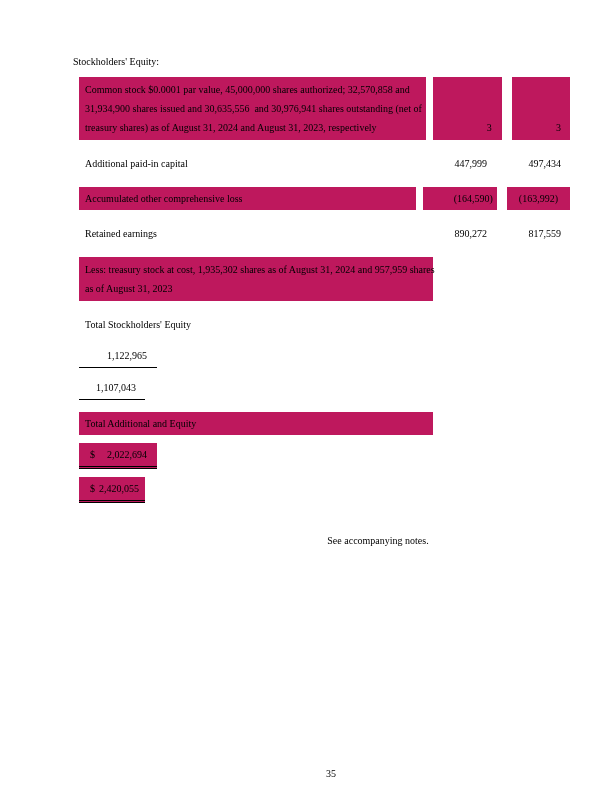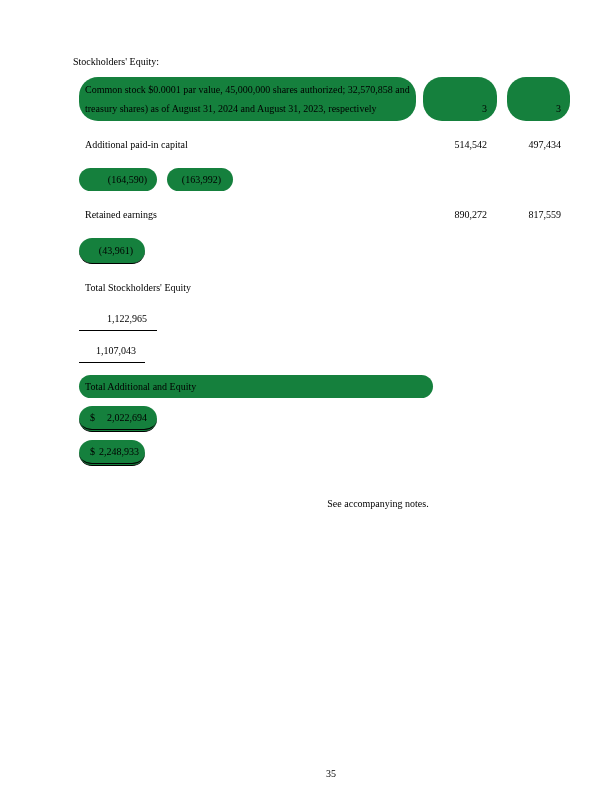--- a/index.html
+++ b/index.html
@@ -20,23 +20,23 @@
   .row .line { line-height: 15px; white-space: pre; }
   .row.multi > .lbl, .row.multi > .cell { padding-top: 1px; padding-bottom: 1px; }
   .cell {
     display: flex; align-items: flex-end;
     line-height: 15px;
   }
   .cell .v { margin-left: auto; white-space: pre; }
   .cell .d { padding-left: 7px; }
   .c1 { width: 78px; margin-right: 6px; padding-right: 6px; }
   .c2 { width: 66px; padding-right: 5px; }
-  .c1.neg { padding-right: 6px; }
+  .c1.neg { padding-right: 0; }
   .c2.neg { padding-right: 8px; }
-  .row.shaded > .lbl, .row.shaded > .cell { background: #15803d; border-radius: 19px; }
+  .row.shaded > .lbl, .row.shaded > .cell { background: #be185d; }
   .row.u > .cell { border-bottom: 1px solid #000; }
   .row.uu > .cell { border-bottom: 3px double #000; }
   .row.mt { margin-top: 2px; flex-direction: column; }
   .notes-line { width: 614px; text-align: center; margin-top: 26px; line-height: 15px; }
   .page-number {
     position: absolute; bottom: 24px; left: 12px;
     width: 614px; text-align: center; line-height: 12px;
   }
 </style>
 </head>
@@ -44,43 +44,47 @@
 
 <div class="content">
 
   <div class="heading">Stockholders' Equity:</div>
 
   <div class="fin-table">
 
     <div class="row shaded multi">
       <div class="lbl">
         <div class="line">Common stock $0.0001 par value, 45,000,000 shares authorized; 32,570,858 and</div>
+        <div class="line">31,934,900 shares issued and 30,635,556  and 30,976,941 shares outstanding (net of</div>
         <div class="line">treasury shares) as of August 31, 2024 and August 31, 2023, respectively</div>
       </div>
       <div class="cell c1">
         <span class="v">3</span>
       </div>
       <div class="cell c2">
         <span class="v">3</span>
       </div>
     </div>
 
     <div class="row">
       <div class="lbl">
         <div class="line">Additional paid-in capital</div>
       </div>
       <div class="cell c1">
-        <span class="v">514,542</span>
+        <span class="v">447,999</span>
       </div>
       <div class="cell c2">
         <span class="v">497,434</span>
       </div>
     </div>
 
     <div class="row shaded">
+      <div class="lbl">
+        <div class="line">Accumulated other comprehensive loss</div>
+      </div>
       <div class="cell c1 neg">
         <span class="v">(164,590)</span>
       </div>
       <div class="cell c2 neg">
         <span class="v">(163,992)</span>
       </div>
     </div>
 
     <div class="row">
       <div class="lbl">
@@ -88,22 +92,23 @@
       </div>
       <div class="cell c1">
         <span class="v">890,272</span>
       </div>
       <div class="cell c2">
         <span class="v">817,559</span>
       </div>
     </div>
 
     <div class="row shaded multi u">
-      <div class="cell c2 neg">
-        <span class="v">(43,961)</span>
+      <div class="lbl">
+        <div class="line">Less: treasury stock at cost, 1,935,302 shares as of August 31, 2024 and 957,959 shares</div>
+        <div class="line">as of August 31, 2023</div>
       </div>
     </div>
 
     <div class="row u mt">
       <div class="lbl">
         <div class="line">Total Stockholders' Equity</div>
       </div>
       <div class="cell c1">
         <span class="v">1,122,965</span>
       </div>
@@ -115,21 +120,21 @@
     <div class="row shaded uu mt">
       <div class="lbl">
         <div class="line">Total Additional and Equity</div>
       </div>
       <div class="cell c1">
         <span class="d">$</span>
         <span class="v">2,022,694</span>
       </div>
       <div class="cell c2">
         <span class="d">$</span>
-        <span class="v">2,248,933</span>
+        <span class="v">2,420,055</span>
       </div>
     </div>
 
   </div>
 
   <div class="notes-line">See accompanying notes.</div>
 
 </div>
 
 <div class="page-number">35</div>

